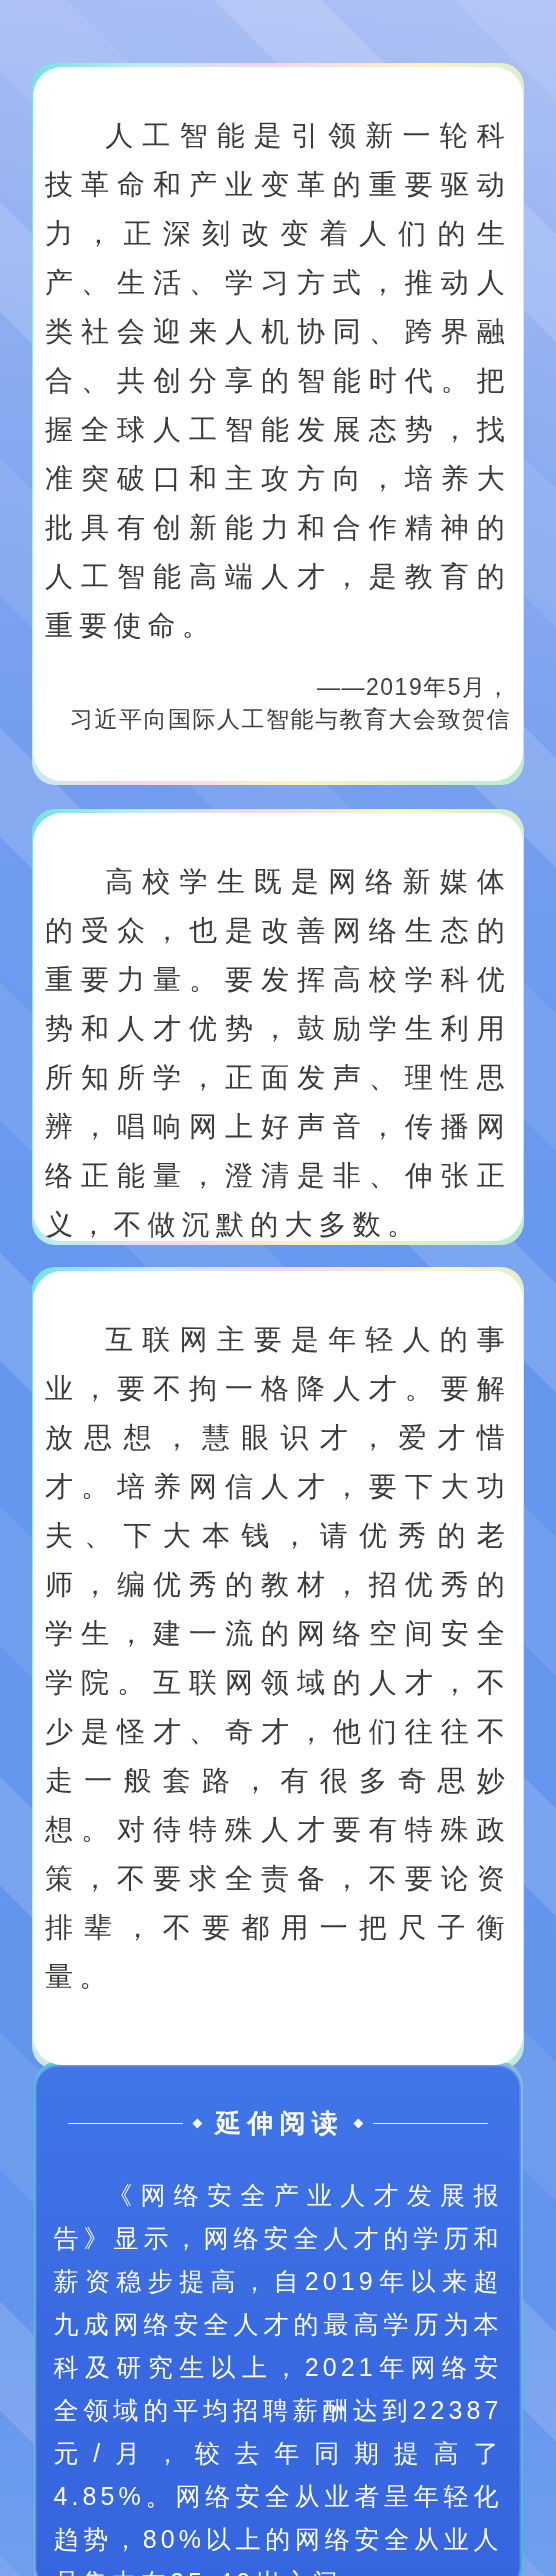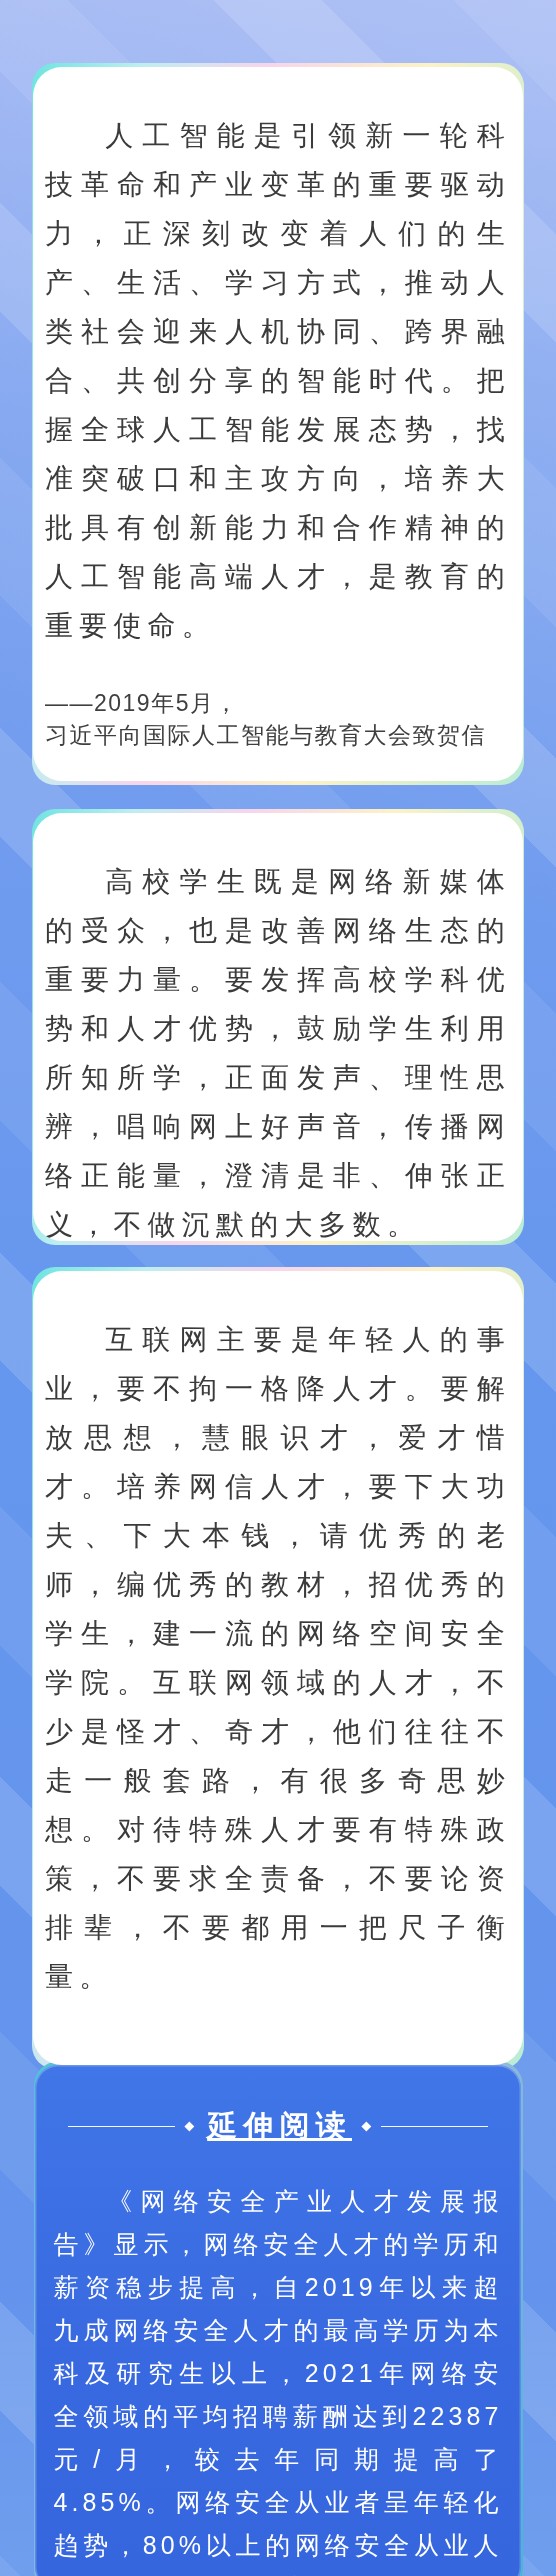--- a/index.html
+++ b/index.html
@@ -31,40 +31,40 @@
   }
   .qwrap .qcard{position:relative;z-index:1;margin:0;}
   .qwrap.c1{margin-bottom:32px;} .qwrap.c1 .qcard{height:714px;}
   .qwrap.c2{margin-bottom:30px;} .qwrap.c2 .qcard{height:428px;}
   .qwrap.c3{} .qwrap.c3 .qcard{height:794px;}
 
   .qtext{
     margin:0;font-size:28px;line-height:49px;letter-spacing:6.2px;color:#3b3b3b;
     text-align:justify;text-indent:2.15em;
   }
-  .attr{margin-top:37px;text-align:left;font-size:23px;line-height:32px;letter-spacing:1.5px;color:#3f3f3f;}
+  .attr{margin-top:21px;text-align:right;font-size:23px;line-height:32px;letter-spacing:1.5px;color:#3f3f3f;}
 
   
   .extwrap{position:relative;margin:0 35px 0;}
   .extwrap::before{
     content:"";position:absolute;left:-1.5px;right:-1.5px;top:-3.6px;bottom:-4.1px;
     border-radius:25px;z-index:0;
     background:linear-gradient(100deg,#49c6d8 0%,#b franchise 0,#c9a6ee 30%,#e9b9e4 55%,#49c6d8 100%);
     background:linear-gradient(100deg,#49c6d8 0%,#c9a6ee 35%,#e9b9e4 60%,#3fb9d4 100%);
   }
   .ext{
     position:relative;z-index:1;height:525px;border-radius:23px;box-sizing:border-box;
     background:linear-gradient(180deg,#4076e8 0%,#3969e0 55%,#3566dd 100%);
     box-shadow:inset 0 0 0 1.5px rgba(255,255,255,.22);
     padding:41px 17.5px 0;
   }
   .ext-header{display:flex;align-items:center;gap:11.3px;margin:0 15.5px;}
   .h-line{flex:1;height:1.5px;background:rgba(255,255,255,.95);}
   .h-dot{width:6.7px;height:6.7px;background:#ffffff;transform:rotate(45deg);flex:0 0 auto;}
-  .ext-title{margin:0;font-size:30px;font-weight:bold;color:#ffffff;letter-spacing:6.2px;text-indent:3.1px;text-decoration:underline;}
+  .ext-title{margin:0;font-size:26px;font-weight:bold;color:#ffffff;letter-spacing:6.2px;text-indent:3.1px;}
   .ext-body{
     margin:33px 1px 0;font-size:25px;line-height:43px;letter-spacing:4.1px;color:#ffffff;
     text-align:justify;text-indent:2.15em;
   }
 </style>
 </head>
 <body>
 
 <div class="content">
 

